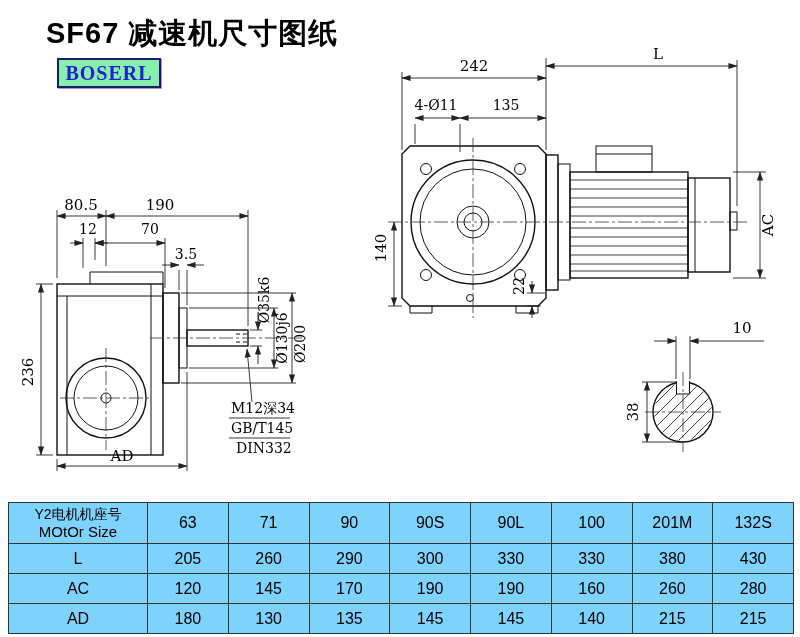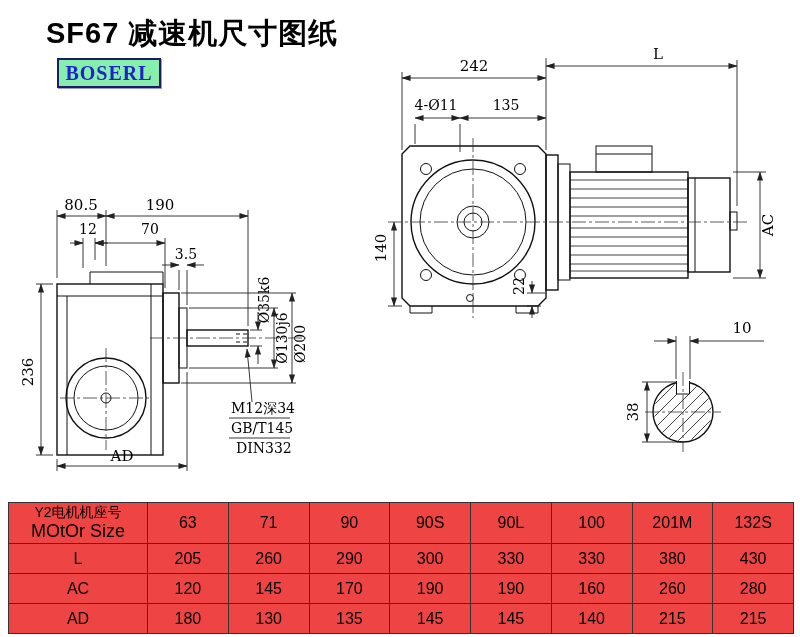--- a/index.html
+++ b/index.html
@@ -13,26 +13,26 @@
   .il{fill:none;stroke:#111;stroke-width:1}
   .dim{stroke:#222;stroke-width:.9;fill:none}
   .da{marker-start:url(#arr);marker-end:url(#arr)}
   .de{marker-end:url(#arr)}
   .cl{stroke:#333;stroke-width:.8;fill:none;stroke-dasharray:14 3 3 3}
   .hatch line{stroke:#111;stroke-width:.8}
   .dash{stroke-dasharray:4 3}
   text.t{font-family:"DejaVu Serif",serif;font-size:15px;fill:#000;text-anchor:middle}
   text.ts{text-anchor:start}
   text.tn{font-size:14px}
-  .dimtable{position:absolute;left:8px;top:502px;width:786px;border-collapse:collapse;table-layout:fixed;background:#ef4444}
+  .dimtable{position:absolute;left:8px;top:502px;width:786px;border-collapse:collapse;table-layout:fixed;background:#7dd3fc}
   .dimtable td{border:1px solid #333;text-align:center;vertical-align:middle;font-size:16px;color:#000;height:29px;padding:0}
   .dimtable tr.hd td{height:40px}
   .dimtable td.c0{width:138px}
   .hcn{font-size:14px;line-height:1.25}
-  .hen{font-size:18px;line-height:1.1}
+  .hen{font-size:15px;line-height:1.1}
 </style>
 </head>
 <body>
 
 <div class="stage">
 
   <div class="title">SF67 减速机尺寸图纸</div>
   <div class="logo">
     <span>BOSERL</span>
   </div>

